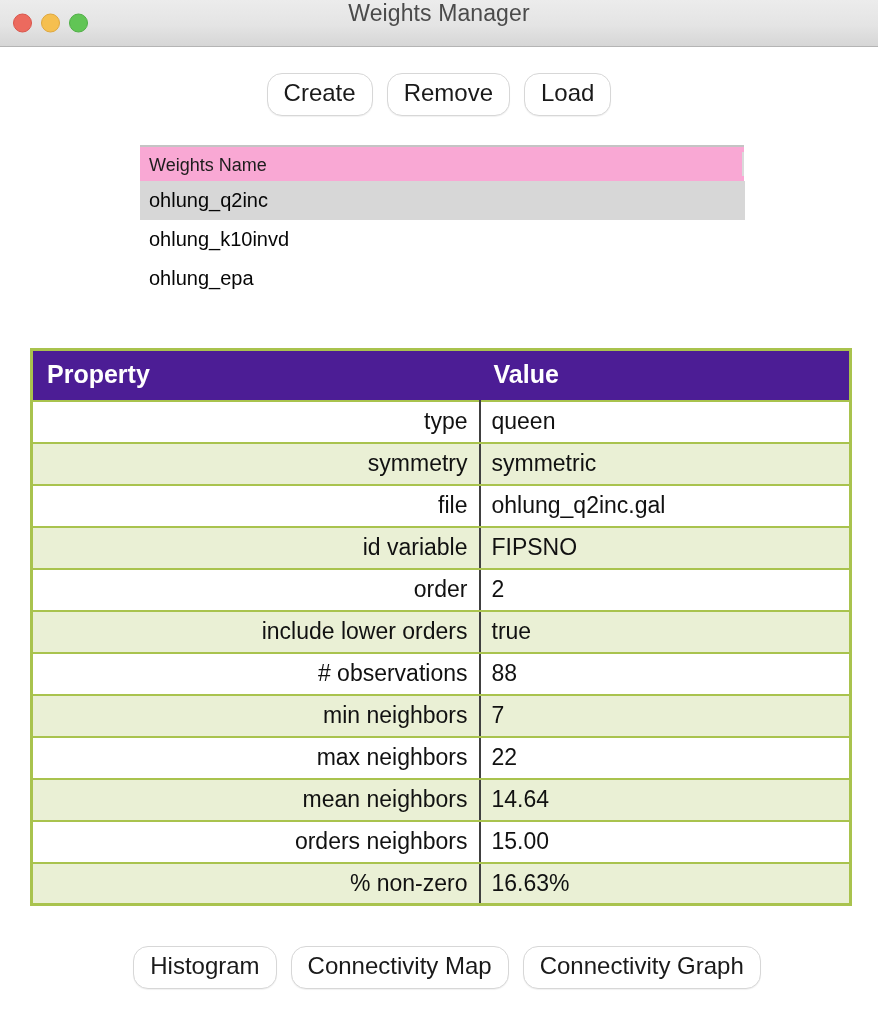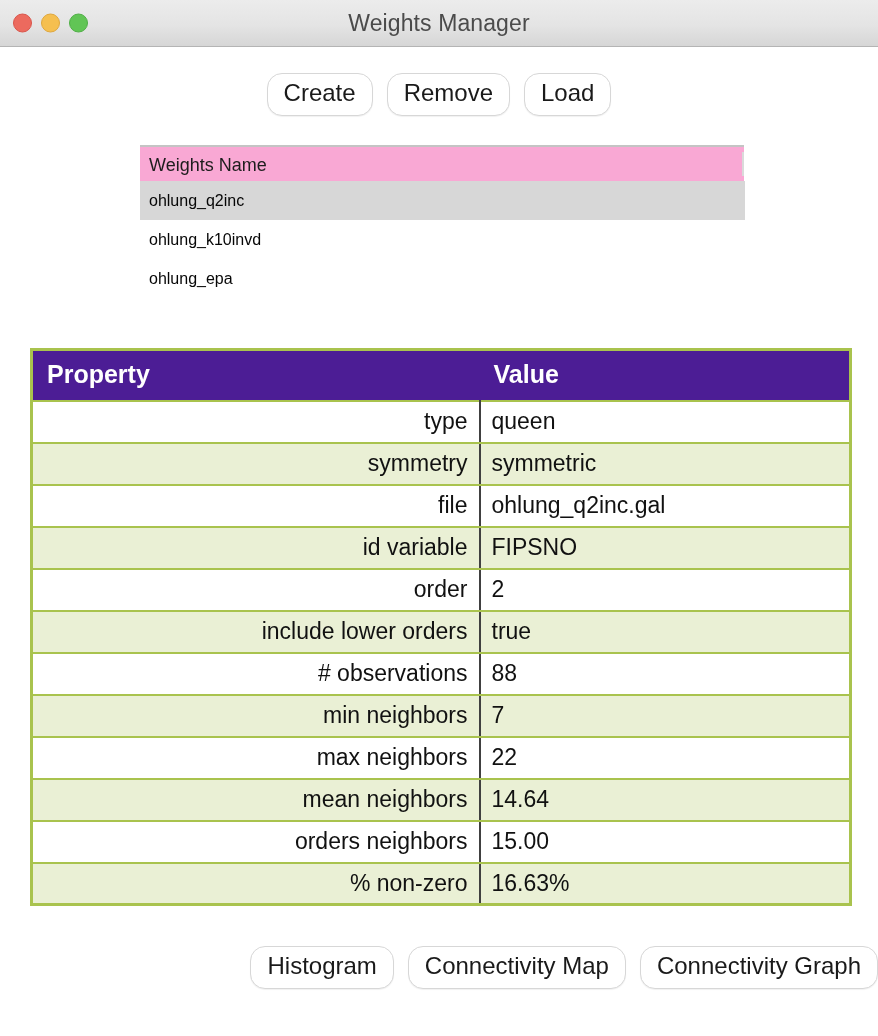--- a/index.html
+++ b/index.html
@@ -14,21 +14,20 @@
     overflow: hidden;
   }
 
   
   .titlebar {
     position: relative;
     height: 46px;
     background: linear-gradient(to bottom, #ececec 0%, #e4e4e4 55%, #d6d6d6 100%);
     border-bottom: 1px solid #b4b4b4;
     display: flex;
-    align-items: center;
     justify-content: center;
   }
   .traffic-lights {
     position: absolute;
     left: 13px;
     top: 50%;
     transform: translateY(-50%);
     display: flex;
     gap: 9px;
   }
@@ -88,21 +87,21 @@
     position: absolute;
     right: 0;
     top: 5px;
     bottom: 5px;
     width: 2px;
     background: #dadada;
   }
   .list-row {
     height: 39px;
     line-height: 39px;
-    font-size: 16px;
+    font-size: 20px;
     color: #060606;
     padding-left: 9px;
     box-sizing: border-box;
     width: 605px;
   }
   .list-row.selected {
     background: #d7d7d7;
   }
 
   
@@ -139,21 +138,21 @@
   .props-table td.val {
     text-align: left;
     padding-left: 11px;
   }
   .props-table tr.odd td  { background: #ffffff; }
   .props-table tr.even td { background: #eaf0d5; }
 
   
   .bottom-buttons {
     display: flex;
-    justify-content: flex-end;
+    justify-content: center;
     gap: 14px;
     margin-top: 40px;
     padding-left: 16px;
   }
 </style>
 </head>
 <body>
 
 <div class="titlebar">
   <div class="traffic-lights">

